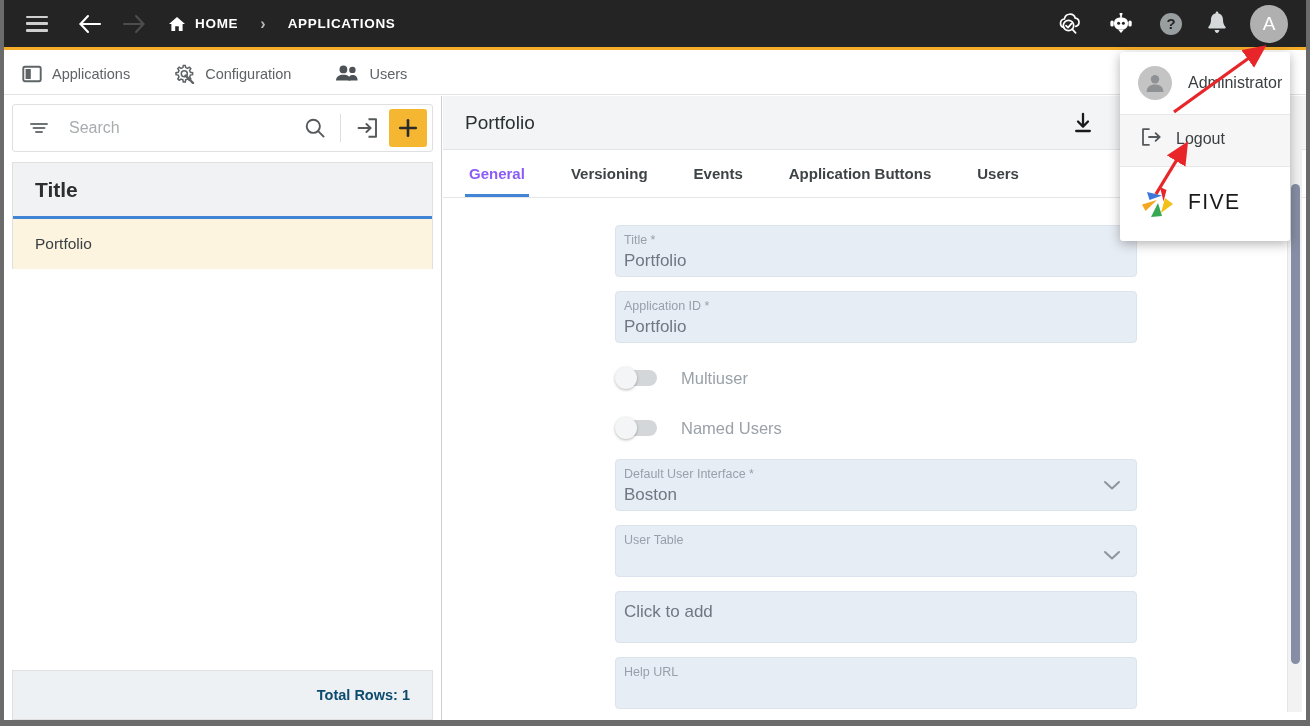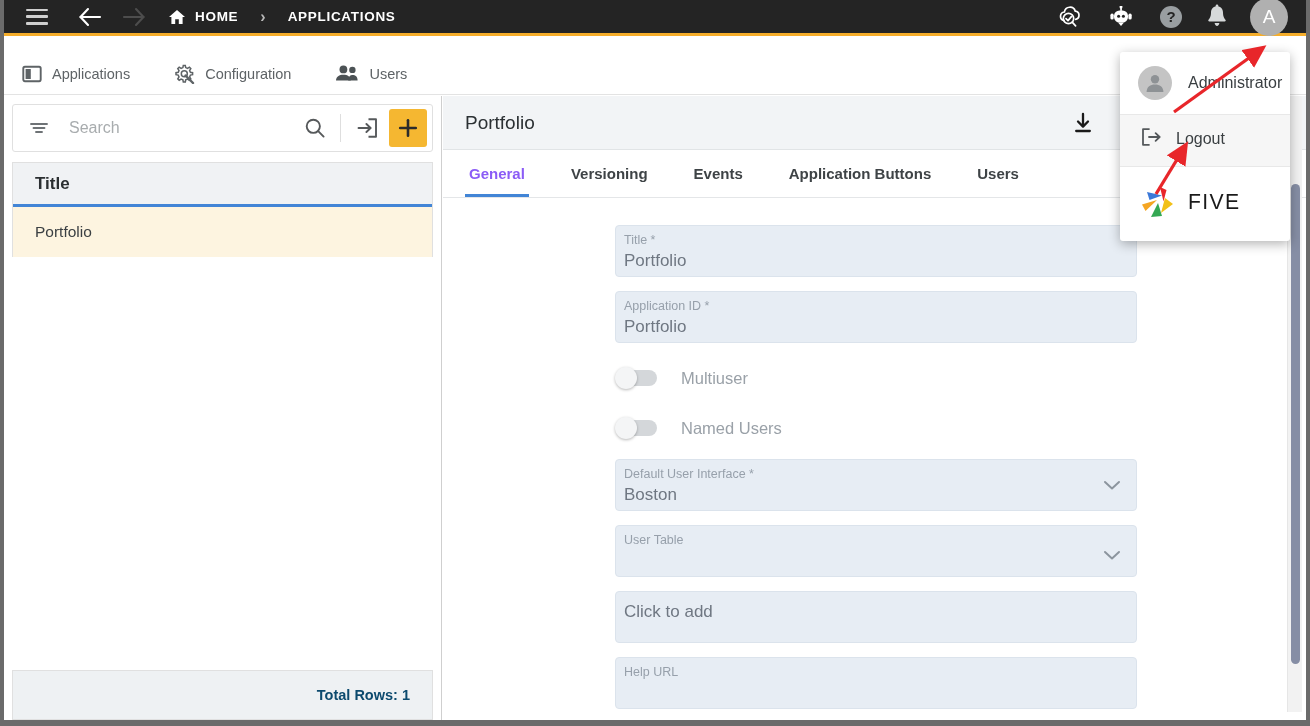--- a/index.html
+++ b/index.html
@@ -14,21 +14,21 @@
     width: 1310px; height: 726px;
     border-left: 4px solid #6b6b6b;
     border-right: 4px solid #6b6b6b;
     border-bottom: 6px solid #6b6b6b;
     background: #ffffff;
     overflow: hidden;
   }
 
   
   .topbar {
-    position: absolute; top: 0; left: 0; right: 0; height: 36px;
+    position: absolute; top: 0; left: 0; right: 0; height: 50px;
     background: #242424;
     display: flex; align-items: center;
     padding: 0 18px 0 22px;
     border-bottom: 3px solid #f5ad2a;
     z-index: 20;
   }
   .tb-icon {
     display: flex; align-items: center; justify-content: center;
     cursor: pointer; flex: none;
   }
@@ -86,23 +86,23 @@
   .vsep { width: 1px; height: 28px; background: #dedede; margin: 0 10px; }
   .icon-btn { display:flex; align-items:center; justify-content:center; cursor:pointer; padding: 4px; }
   .plus-btn {
     width: 38px; height: 38px; background: #f5b731; border-radius: 3px;
     display: flex; align-items: center; justify-content: center;
     cursor: pointer; margin-left: 6px;
   }
 
   .grid-wrap { margin: 10px 8px 0 8px; border: 1px solid #e0e0e0; border-bottom: none; }
   .grid-head {
-    height: 44px; background: #f0f2f4; display: flex; align-items: center;
+    height: 56px; background: #f0f2f4; display: flex; align-items: center;
     padding: 0 0 0 22px; border-bottom: 3px solid #4285d6;
-    font-size: 17px; font-weight: 700; color: #2b2f31;
+    font-size: 21px; font-weight: 700; color: #2b2f31;
   }
   .grid-row {
     height: 50px; display: flex; align-items: center; padding-left: 22px;
     font-size: 15.5px; color: #3b4043; cursor: pointer;
     background: #fdf4e0;
   }
   .footbar {
     position: absolute; left: 8px; right: 8px; bottom: 0; height: 50px;
     background: #eef1f3; border: 1px solid #e0e0e0;
     display: flex; align-items: center; justify-content: flex-end;

